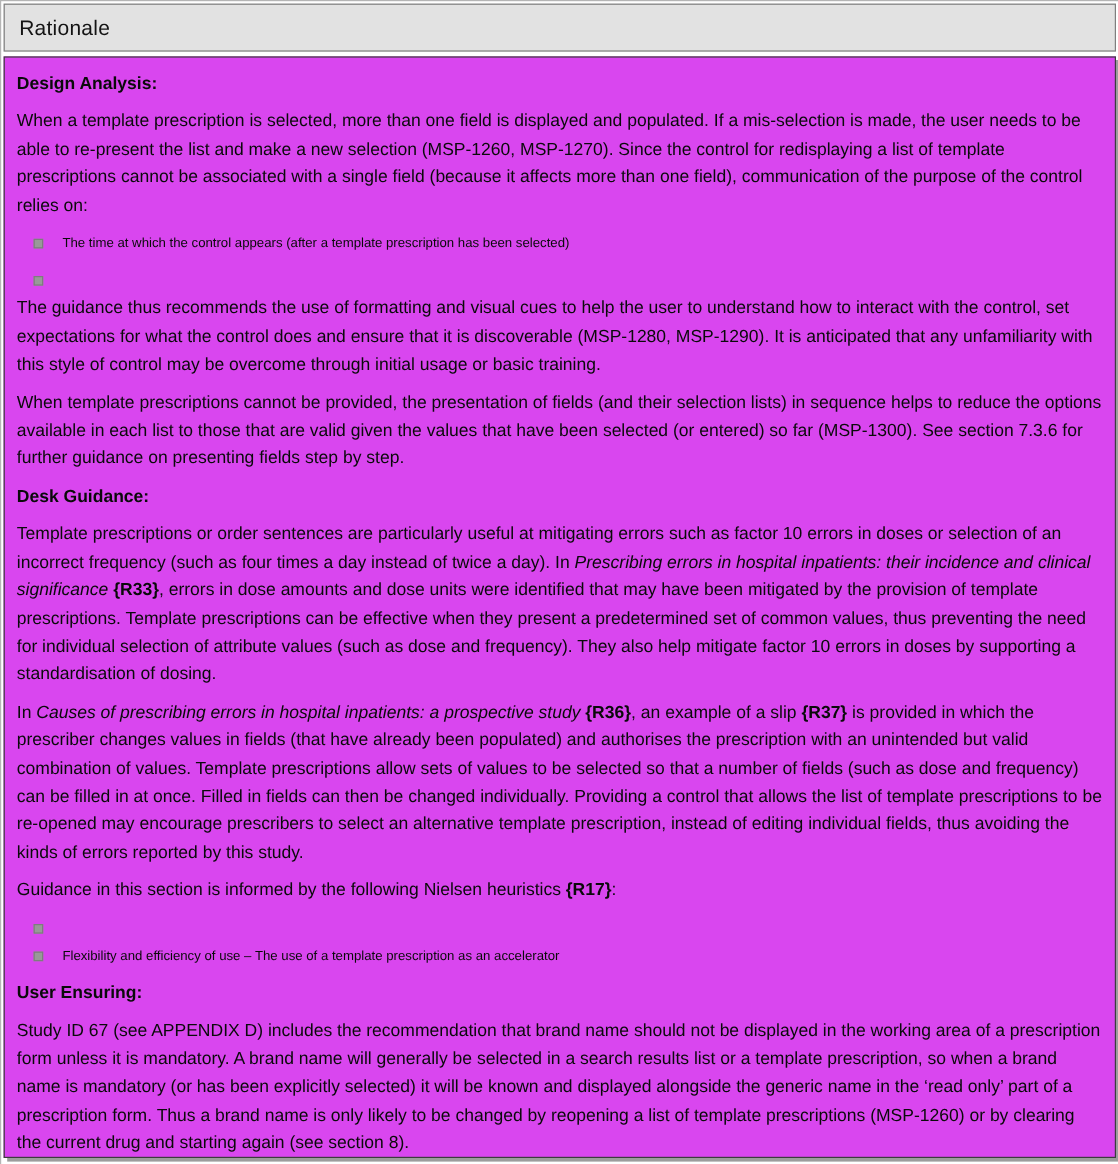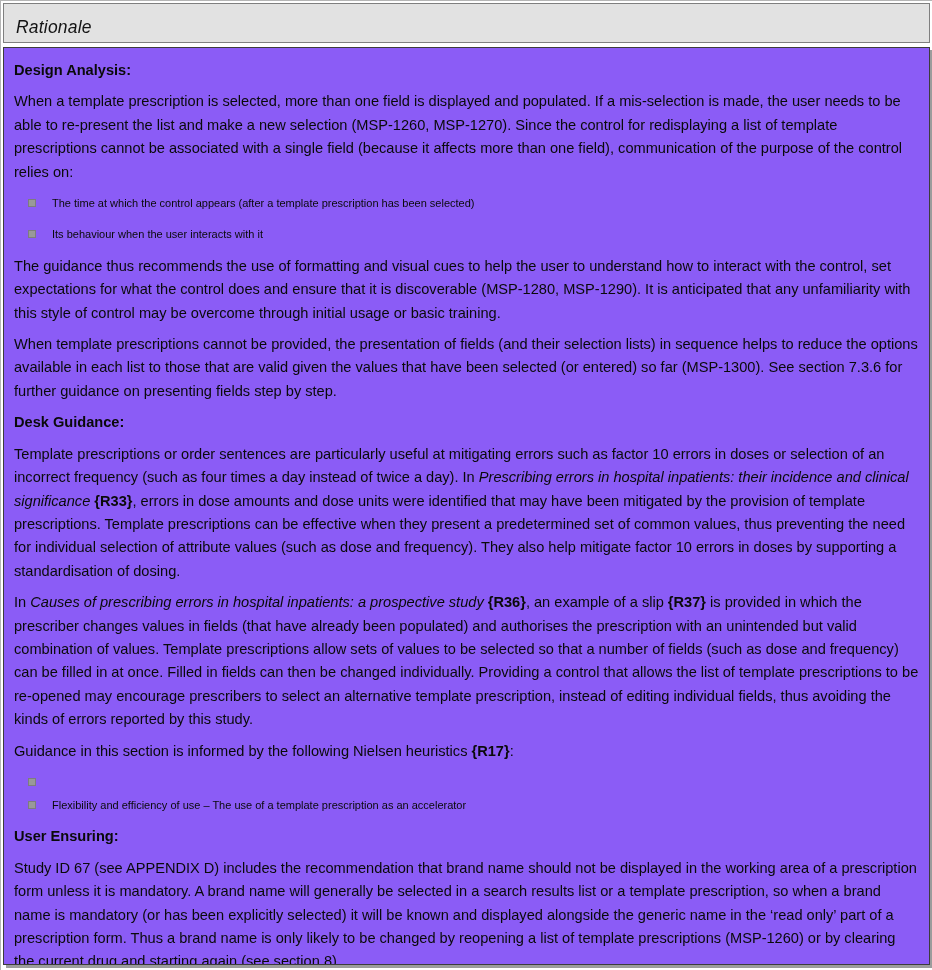--- a/index.html
+++ b/index.html
@@ -24,33 +24,32 @@
     height: 970px;
     padding: 2px 2px 0 2px;
     border-left: 1px solid var(--frame);
     border-top: 1px solid var(--frame);
   }
   .header-bar {
     height: 40px;
     background: var(--header-bg);
     border: 1px solid var(--header-border);
     display: flex;
-    align-items: flex-end;
+    align-items: center;
     padding: 4px 12px;
     margin-bottom: 4px;
-    font-style: italic;
   }
   .header-title {
     font-size: 17.5px;
     color: #141414;
     letter-spacing: 0.2px;
   }
   .content-panel {
     height: 918px;
-    background: #8b5cf6;
+    background: #d946ef;
     border: 1px solid var(--content-border);
     box-shadow: 3px 3px 0 var(--shadow);
     padding: 3px 10px 6px 10px;
     overflow: hidden;
   }
   .content-panel p {
     margin: 8px 0;
     font-size: 14.6px;
     line-height: 23.4px;
   }
@@ -86,21 +85,20 @@
   </div>
   <div class="content-panel">
       <p class="heading"><span>Design Analysis:</span></p>
       <p><span>When a template prescription is selected, more than one field is displayed and populated. If a mis-selection is made, the user needs to be able to re-present the list and make a new selection (MSP-1260, MSP-1270). Since the control for redisplaying a list of template prescriptions cannot be associated with a single field (because it affects more than one field), communication of the purpose of the control relies on:</span></p>
       <div class="bullet-row">
         <span class="bullet-marker"></span>
         <span class="bullet-text"><span>The time at which the control appears (after a template prescription has been selected)</span></span>
       </div>
       <div class="bullet-row">
         <span class="bullet-marker"></span>
-        <span class="bullet-text"><span>Its behaviour when the user interacts with it</span></span>
       </div>
       <p><span>The guidance thus recommends the use of formatting and visual cues to help the user to understand how to interact with the control, set expectations for what the control does and ensure that it is discoverable (MSP-1280, MSP-1290). It is anticipated that any unfamiliarity with this style of control may be overcome through initial usage or basic training.</span></p>
       <p><span>When template prescriptions cannot be provided, the presentation of fields (and their selection lists) in sequence helps to reduce the options available in each list to those that are valid given the values that have been selected (or entered) so far (MSP-1300). See section 7.3.6 for further guidance on presenting fields step by step.</span></p>
       <p class="heading"><span>Desk Guidance:</span></p>
       <p><span>Template prescriptions or order sentences are particularly useful at mitigating errors such as factor 10 errors in doses or selection of an incorrect frequency (such as four times a day instead of twice a day). In </span><span class="run-italic">Prescribing errors in hospital inpatients: their incidence and clinical significance</span><span> </span><span class="run-bold">{R33}</span><span>, errors in dose amounts and dose units were identified that may have been mitigated by the provision of template prescriptions. Template prescriptions can be effective when they present a predetermined set of common values, thus preventing the need for individual selection of attribute values (such as dose and frequency). They also help mitigate factor 10 errors in doses by supporting a standardisation of dosing.</span></p>
       <p><span>In </span><span class="run-italic">Causes of prescribing errors in hospital inpatients: a prospective study</span><span> </span><span class="run-bold">{R36}</span><span>, an example of a slip </span><span class="run-bold">{R37}</span><span> is provided in which the prescriber changes values in fields (that have already been populated) and authorises the prescription with an unintended but valid combination of values. Template prescriptions allow sets of values to be selected so that a number of fields (such as dose and frequency) can be filled in at once. Filled in fields can then be changed individually. Providing a control that allows the list of template prescriptions to be re-opened may encourage prescribers to select an alternative template prescription, instead of editing individual fields, thus avoiding the kinds of errors reported by this study.</span></p>
       <p><span>Guidance in this section is informed by the following Nielsen heuristics </span><span class="run-bold">{R17}</span><span>:</span></p>
       <div class="bullet-row">
         <span class="bullet-marker"></span>
       </div>

